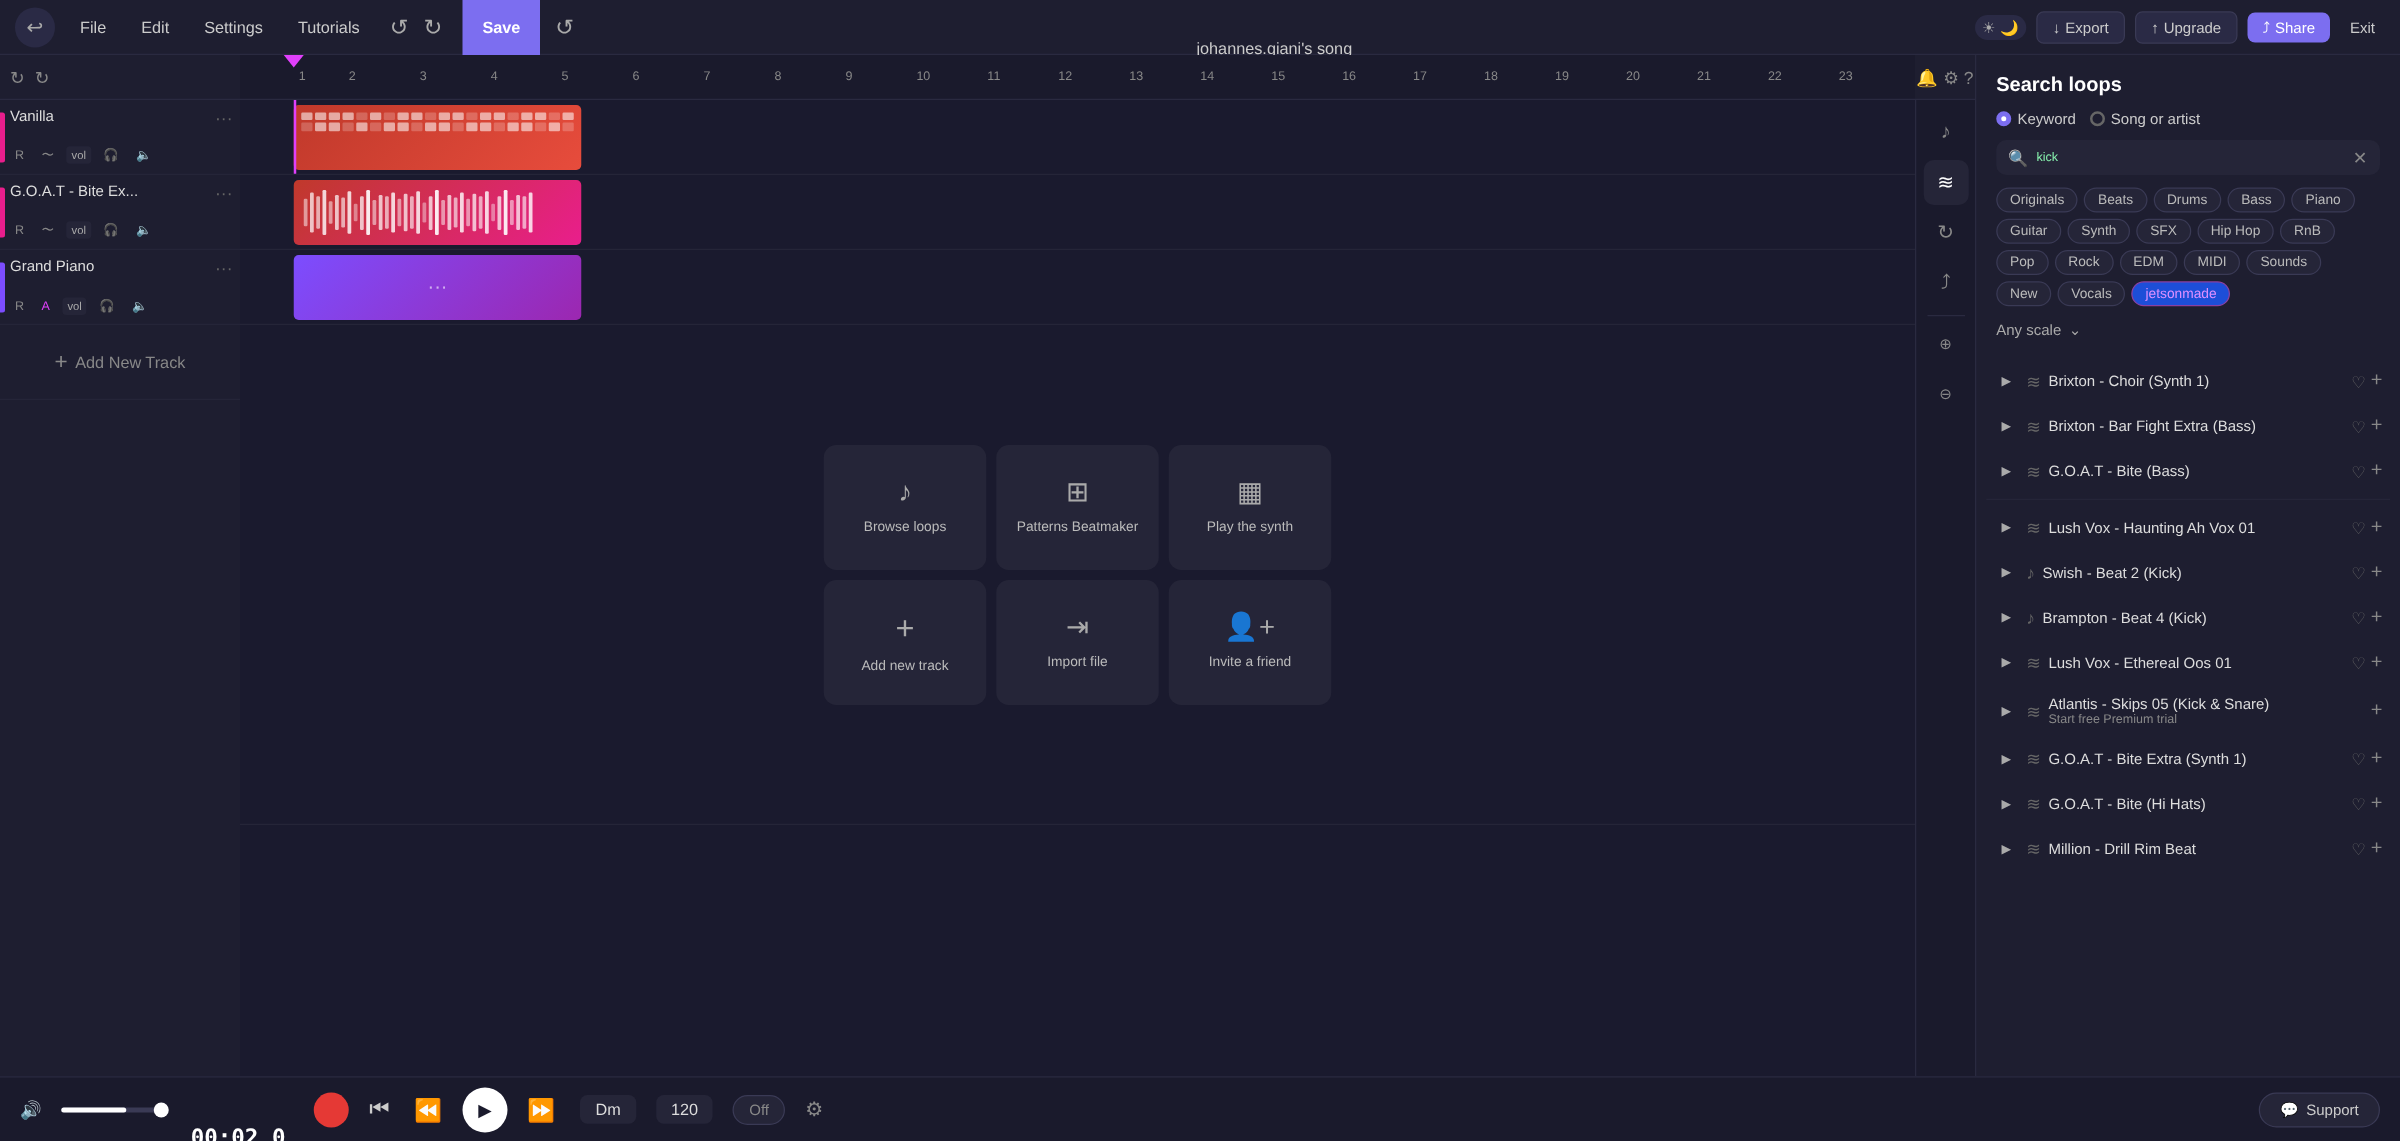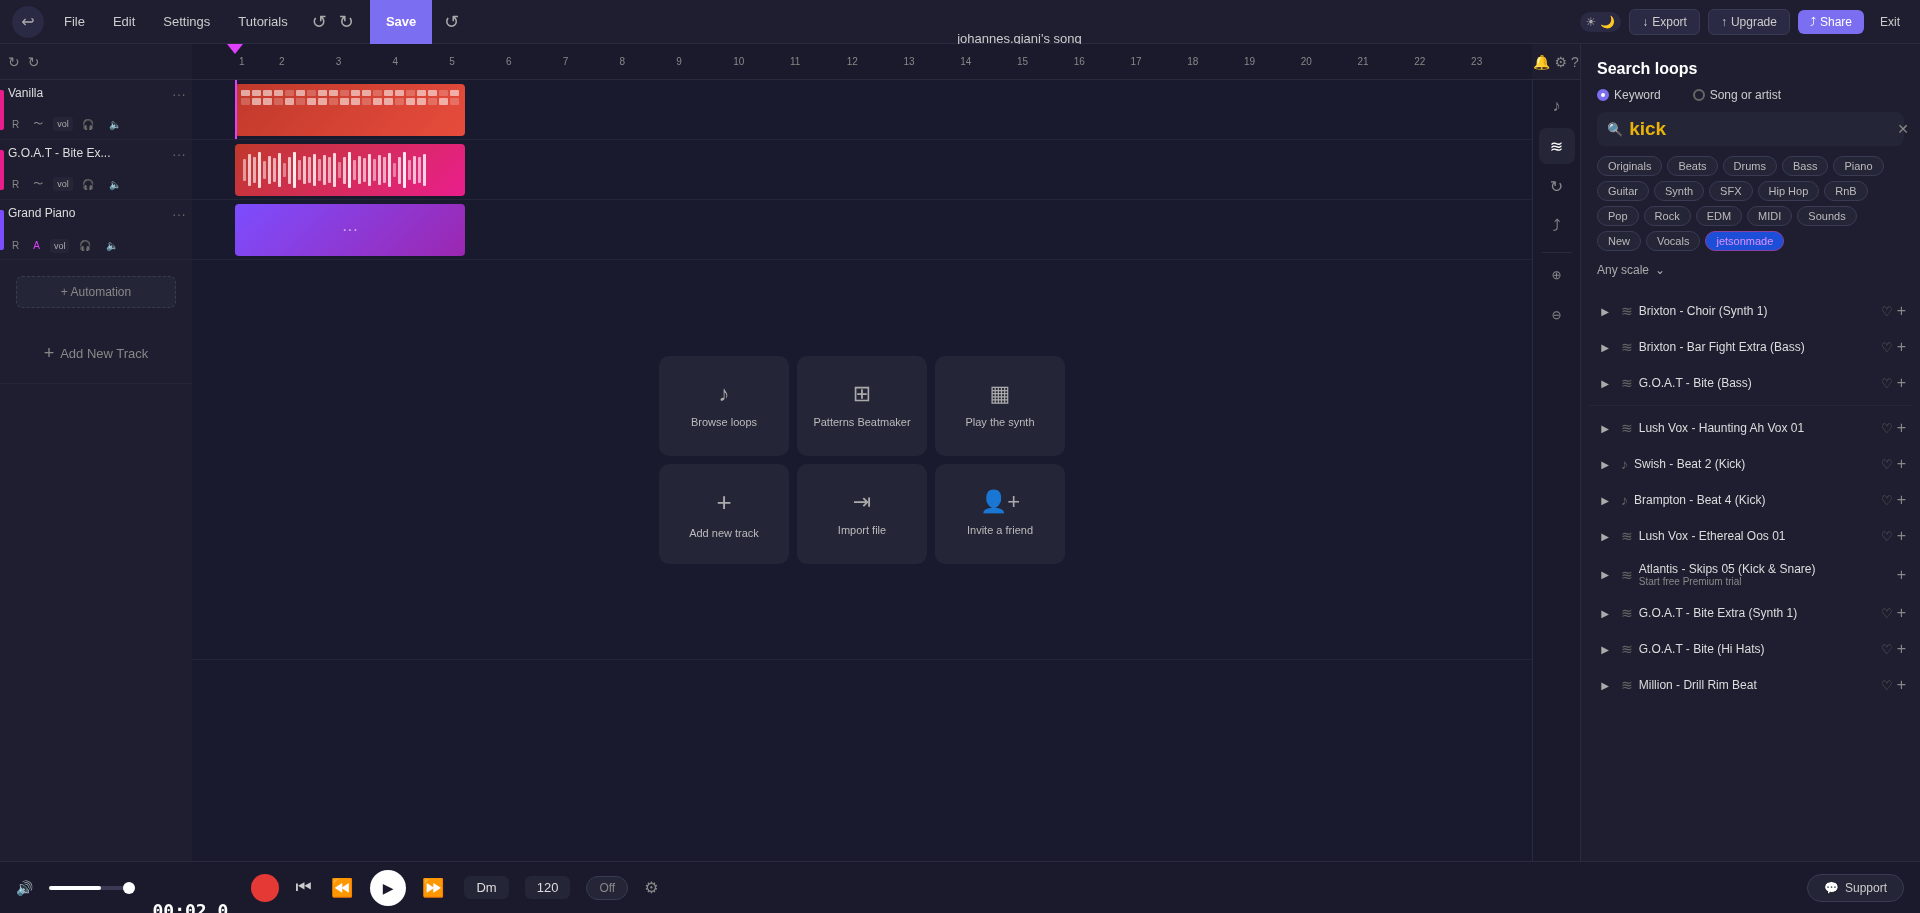--- a/index.html
+++ b/index.html
@@ -60,28 +60,28 @@
     
     .action-cards { display: grid; grid-template-columns: repeat(3, 130px); grid-template-rows: repeat(2, 100px); gap: 8px; }
     .action-card { background: #252538; border-radius: 10px; display: flex; flex-direction: column; align-items: center; justify-content: center; gap: 8px; cursor: pointer; transition: background 0.2s; }
     .action-card-icon { font-size: 22px; color: #aaa; }
     .action-card-label { font-size: 11px; color: #bbb; text-align: center; line-height: 1.3; }
 
     
     .loop-browser { width: 340px; flex-shrink: 0; background: #1e1e30; border-left: 1px solid #2a2a40; display: flex; flex-direction: column; overflow: hidden; }
     .loop-browser-header { padding: 16px 16px 8px; }
     .loop-browser-title { font-size: 16px; font-weight: 600; color: #fff; margin-bottom: 10px; }
-    .radio-group { display: flex; gap: 32px; margin-bottom: 10px; }
+    .radio-group { display: flex; gap: 11px; margin-bottom: 10px; }
     .radio-label { display: flex; align-items: center; gap: 5px; cursor: pointer; color: #ccc; font-size: 12px; }
     .radio-dot { width: 12px; height: 12px; border-radius: 50%; border: 2px solid #666; display: flex; align-items: center; justify-content: center; }
     .radio-dot.selected { border-color: #7c6ef0; background: #7c6ef0; }
     .radio-dot.selected::after { content: ''; width: 4px; height: 4px; border-radius: 50%; background: #fff; }
     .search-bar { display: flex; align-items: center; gap: 6px; background: #252538; border-radius: 8px; padding: 6px 10px; margin-bottom: 10px; }
     .search-icon { color: #888; font-size: 13px; }
-    .search-input { background: none; border: none; color: #eab308; font-size: 19px; flex: 1; outline: none; font-weight: bold; }
+    .search-input { background: none; border: none; color: #86efac; font-size: 10px; flex: 1; outline: none; }
     .search-clear { color: #888; cursor: pointer; font-size: 14px; }
     .filter-tags { display: flex; flex-wrap: wrap; gap: 5px; margin-bottom: 8px; }
     .filter-tag { padding: 3px 10px; border-radius: 20px; font-size: 11px; cursor: pointer; border: 1px solid #3a3a55; color: #bbb; background: #252538; }
     .filter-tag.active { background: #3a3a5e; border-color: #7c6ef0; color: #fff; }
     .filter-tag.jetsonmade { background: #1d4ed8; border-color: #8a40a0; color: #e090ff; }
     .scale-selector { display: flex; align-items: center; gap: 6px; padding: 4px 0; color: #aaa; font-size: 12px; cursor: pointer; margin-bottom: 4px; }
 
     
     .loop-list { flex: 1; overflow-y: auto; padding: 0 8px; }
     .loop-item { display: flex; align-items: center; padding: 8px 6px; border-radius: 6px; cursor: pointer; gap: 6px; }
@@ -253,23 +253,20 @@
           <div class="track-controls-row">
             <button class="track-btn">R</button>
             <button class="track-btn" style="color:#e040fb;">A</button>
             <span style="background:#252538;border-radius:3px;padding:2px 4px;font-size:9px;color:#aaa;">vol</span>
             <button class="track-btn">🎧</button>
             <button class="track-btn">🔈</button>
           </div>
           <div class="track-indicator" style="background:#7c4dff;"></div>
         </div>
 
-        <div style="padding:8px;">
-          <button class="automation-btn">+ Automation</button>
-        </div>
 
         <div class="add-track-section">
           <span style="font-size:18px;color:#888;">+</span>
           <span>Add New Track</span>
         </div>
       </div>
 
       <div class="tracks-content">
 
         <div class="track-row">

